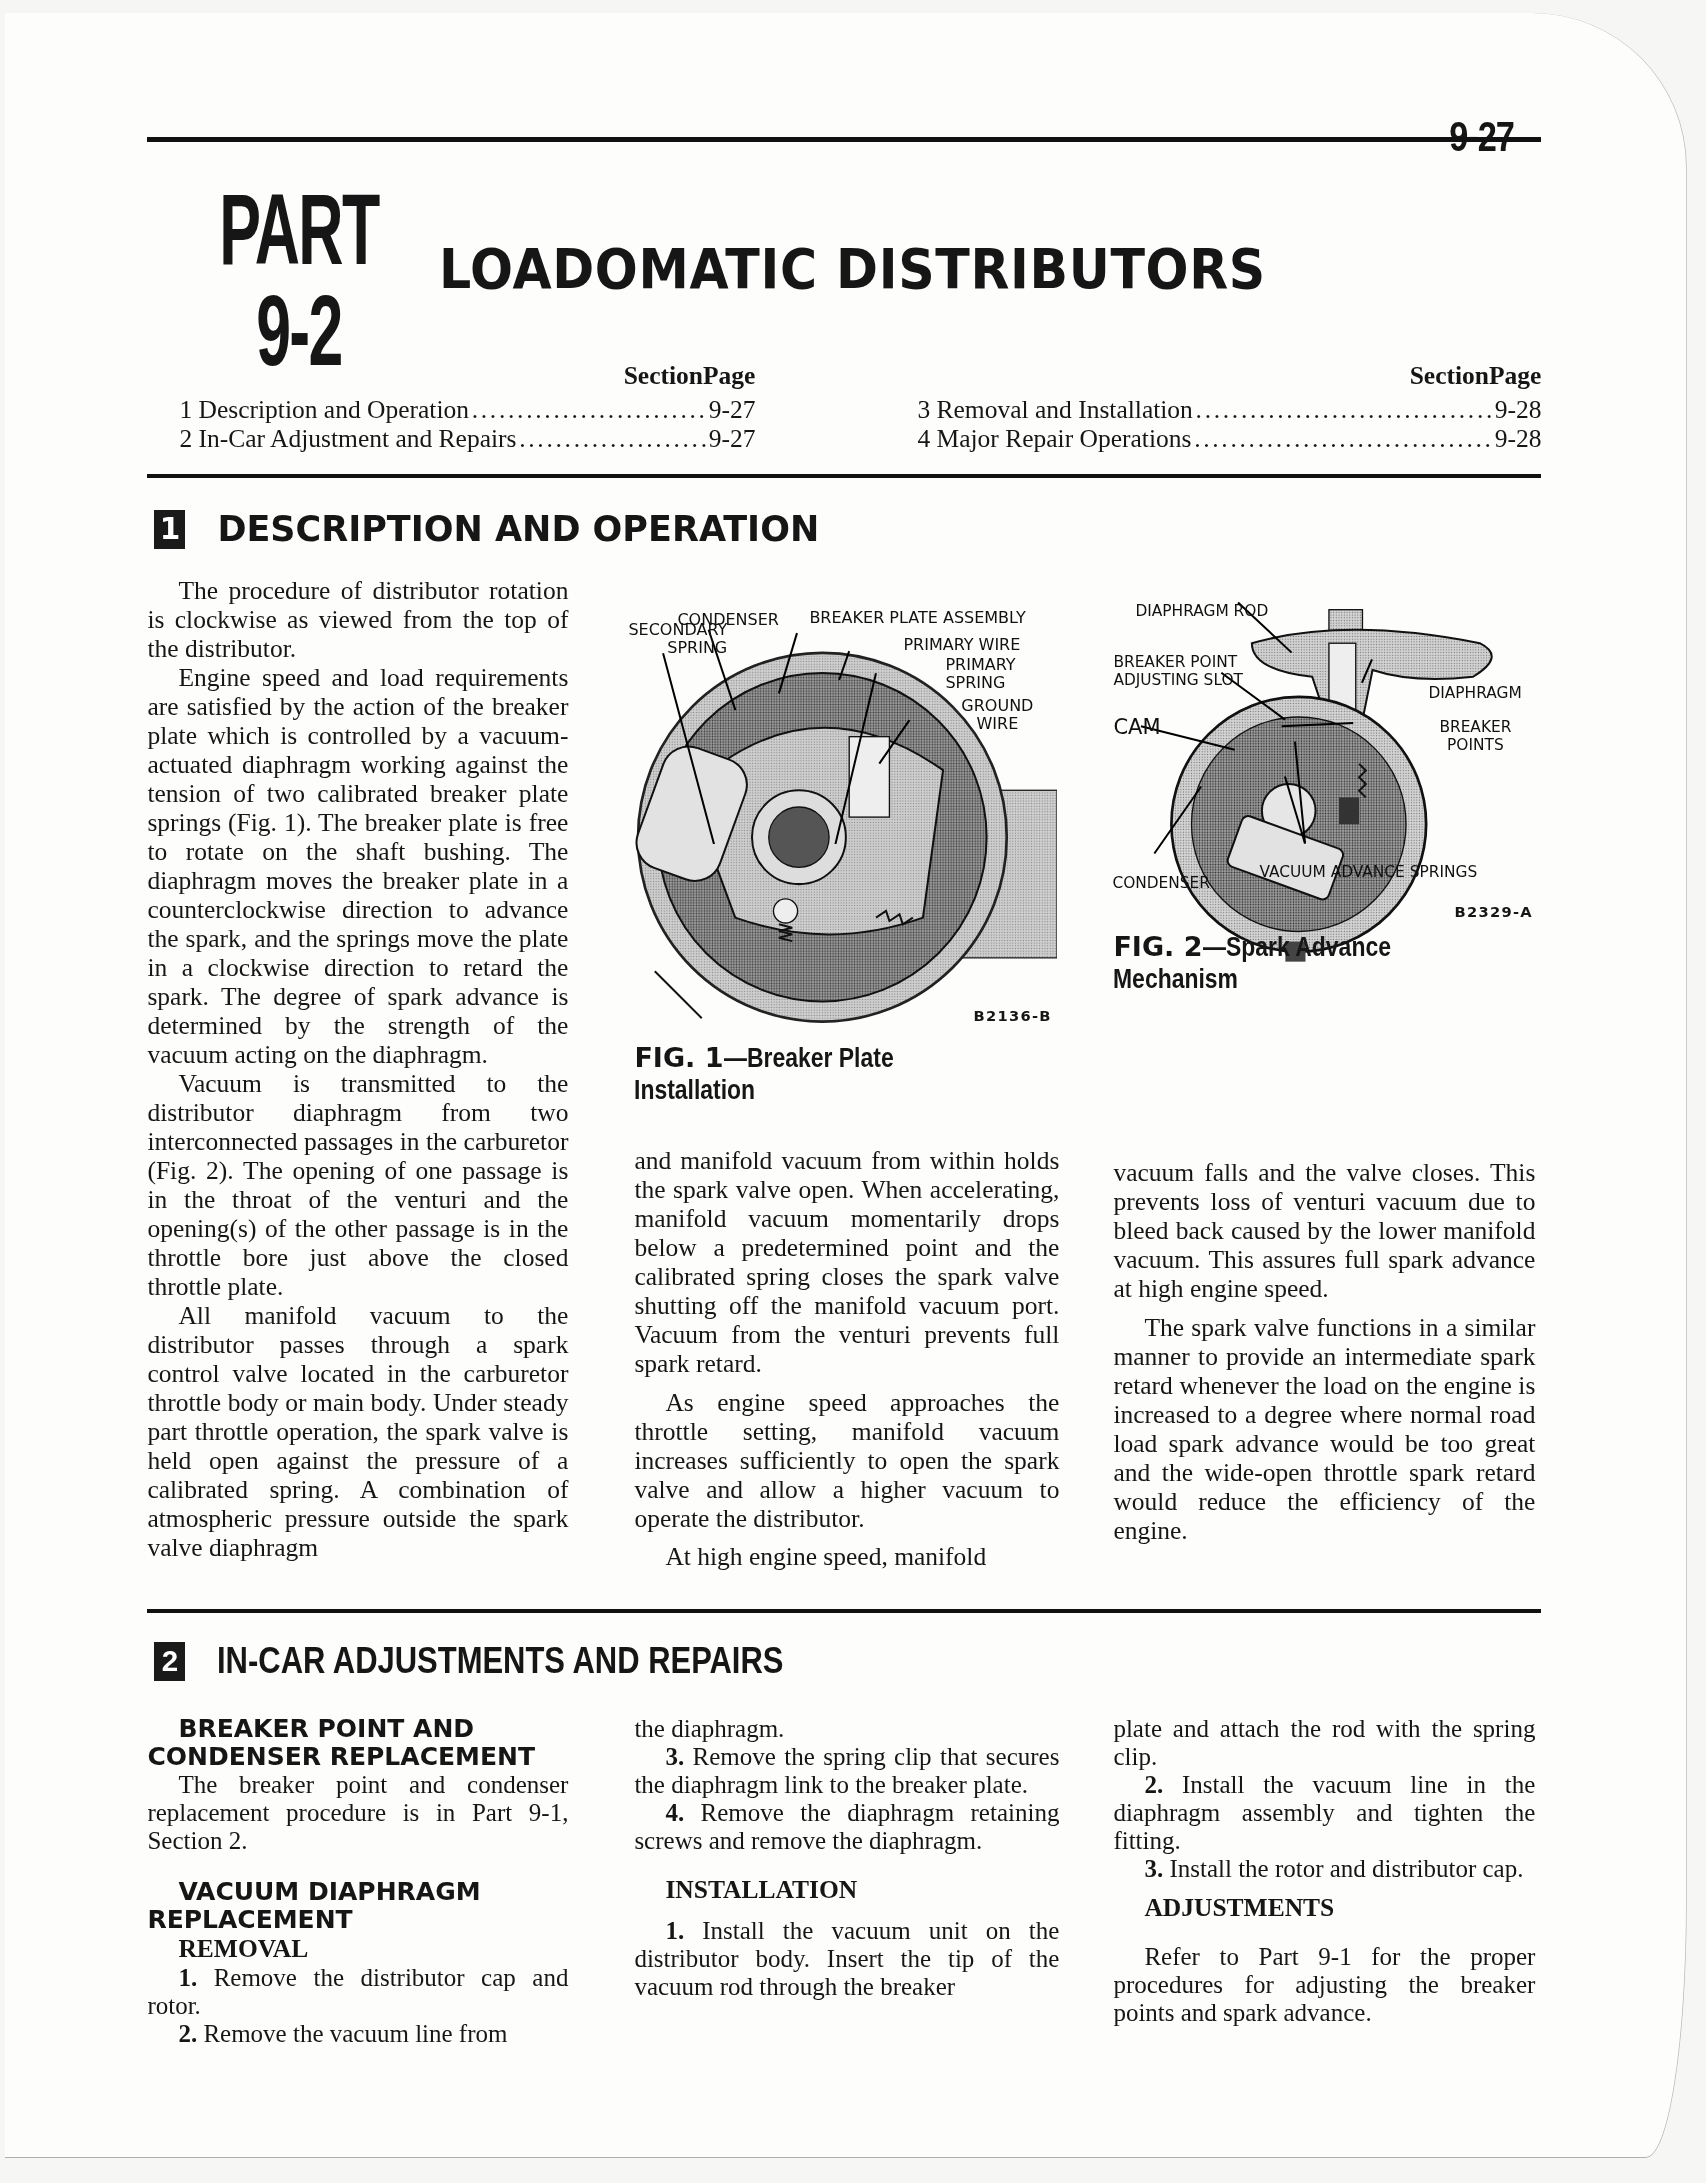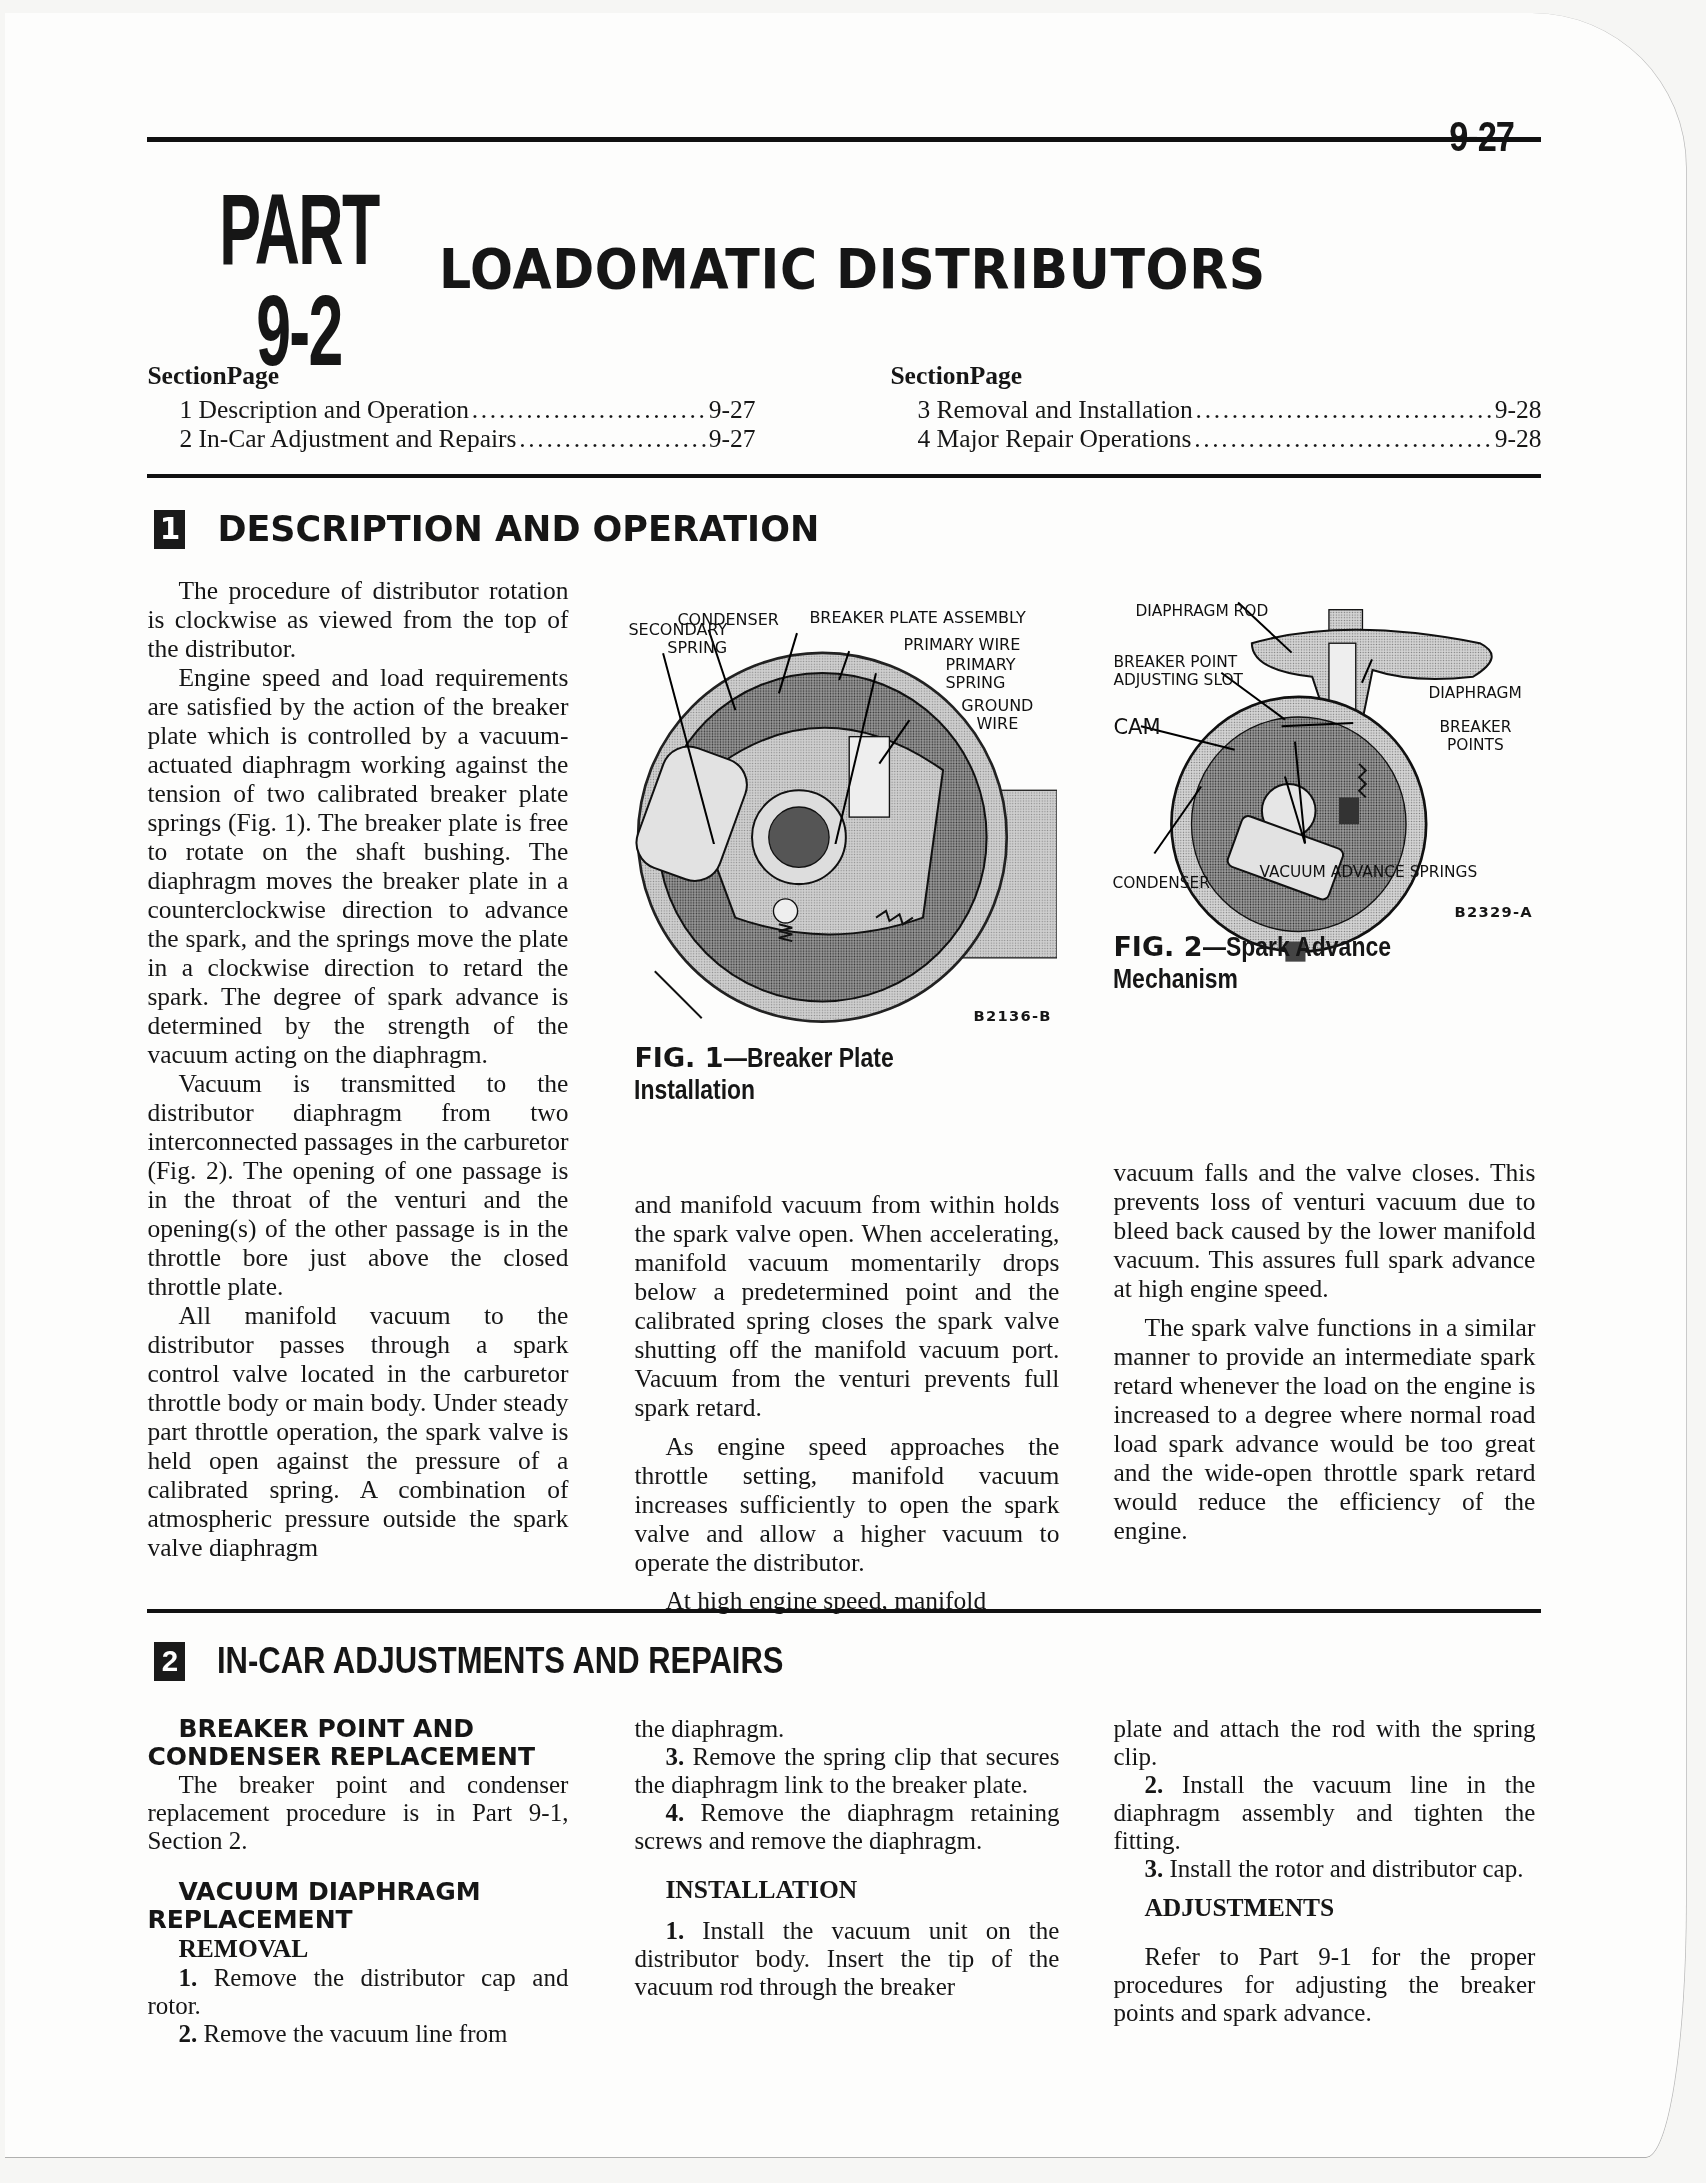--- a/index.html
+++ b/index.html
@@ -36,21 +36,21 @@
   .part-label div { width: 261px; text-align: center; }
   .title {
     position: absolute; left: 434px; top: 224px;
     font-family: "DejaVu Sans", sans-serif; font-weight: bold;
     font-size: 55px; letter-spacing: 0.7px;
     transform: scaleX(0.92); transform-origin: left;
   }
   .toc {
     position: absolute; top: 348px; font-size: 25.5px; line-height: 29.5px;
   }
-  .toc .hdr { font-weight: bold; display: flex; justify-content: flex-start; margin-bottom: 4px; }
+  .toc .hdr { font-weight: bold; display: flex; justify-content: flex-end; margin-bottom: 4px; }
   .toc .row { display: flex; white-space: nowrap; overflow: hidden; }
   .toc .row .lbl { padding-left: 32px; }
   .toc .row .dots { flex: 1; overflow: hidden; letter-spacing: 2.7px; padding: 0 2.7px; }
   .toc .row .dots::before { content: "................................................................................................"; }
   .toc .row .pg { }
 
   .sec-head {
     position: absolute; display: flex; align-items: center;
     font-family: "DejaVu Sans", sans-serif; font-weight: bold;
     font-size: 35px;
@@ -199,21 +199,21 @@
   <div class="fig-label" style="left:952px; top:684px; text-align:center; width:80px;">
     <div>GROUND</div>
     <div>WIRE</div>
   </div>
   <div class="code-label" style="left:968px; top:994px; font-size:14.7px;">B2136-B</div>
   <div class="fig-caption" style="left:629px; top:1029px;">
     <span>FIG. 1</span><span class="cap-body">—Breaker Plate</span><br>
     <span class="cap-body">Installation</span>
   </div>
 
-  <div class="col" style="left:629px; top:1133px; width:425px;margin-top:44px;">
+  <div class="col" style="left:629px; top:1133px; width:425px;">
     <p class="noind">and manifold vacuum from within holds the spark valve open. When accelerating, manifold vacuum momentarily drops below a predetermined point and the calibrated spring closes the spark valve shutting off the manifold vacuum port. Vacuum from the venturi prevents full spark retard.</p>
     <p class="gap">As engine speed approaches the throttle setting, manifold vacuum increases sufficiently to open the spark valve and allow a higher vacuum to operate the distributor.</p>
     <p class="gap">At high engine speed, manifold</p>
   </div>
 
   <svg class="fig" style="left:1153px; top:590px;" width="362" height="362" viewBox="0 0 540 540">
     <defs>
       <pattern id="dots3" width="4" height="4" patternUnits="userSpaceOnUse">
         <rect width="4" height="4" fill="#d4d4d4"></rect>
           <circle cx="2" cy="2" r="1" fill="#777"></circle>

